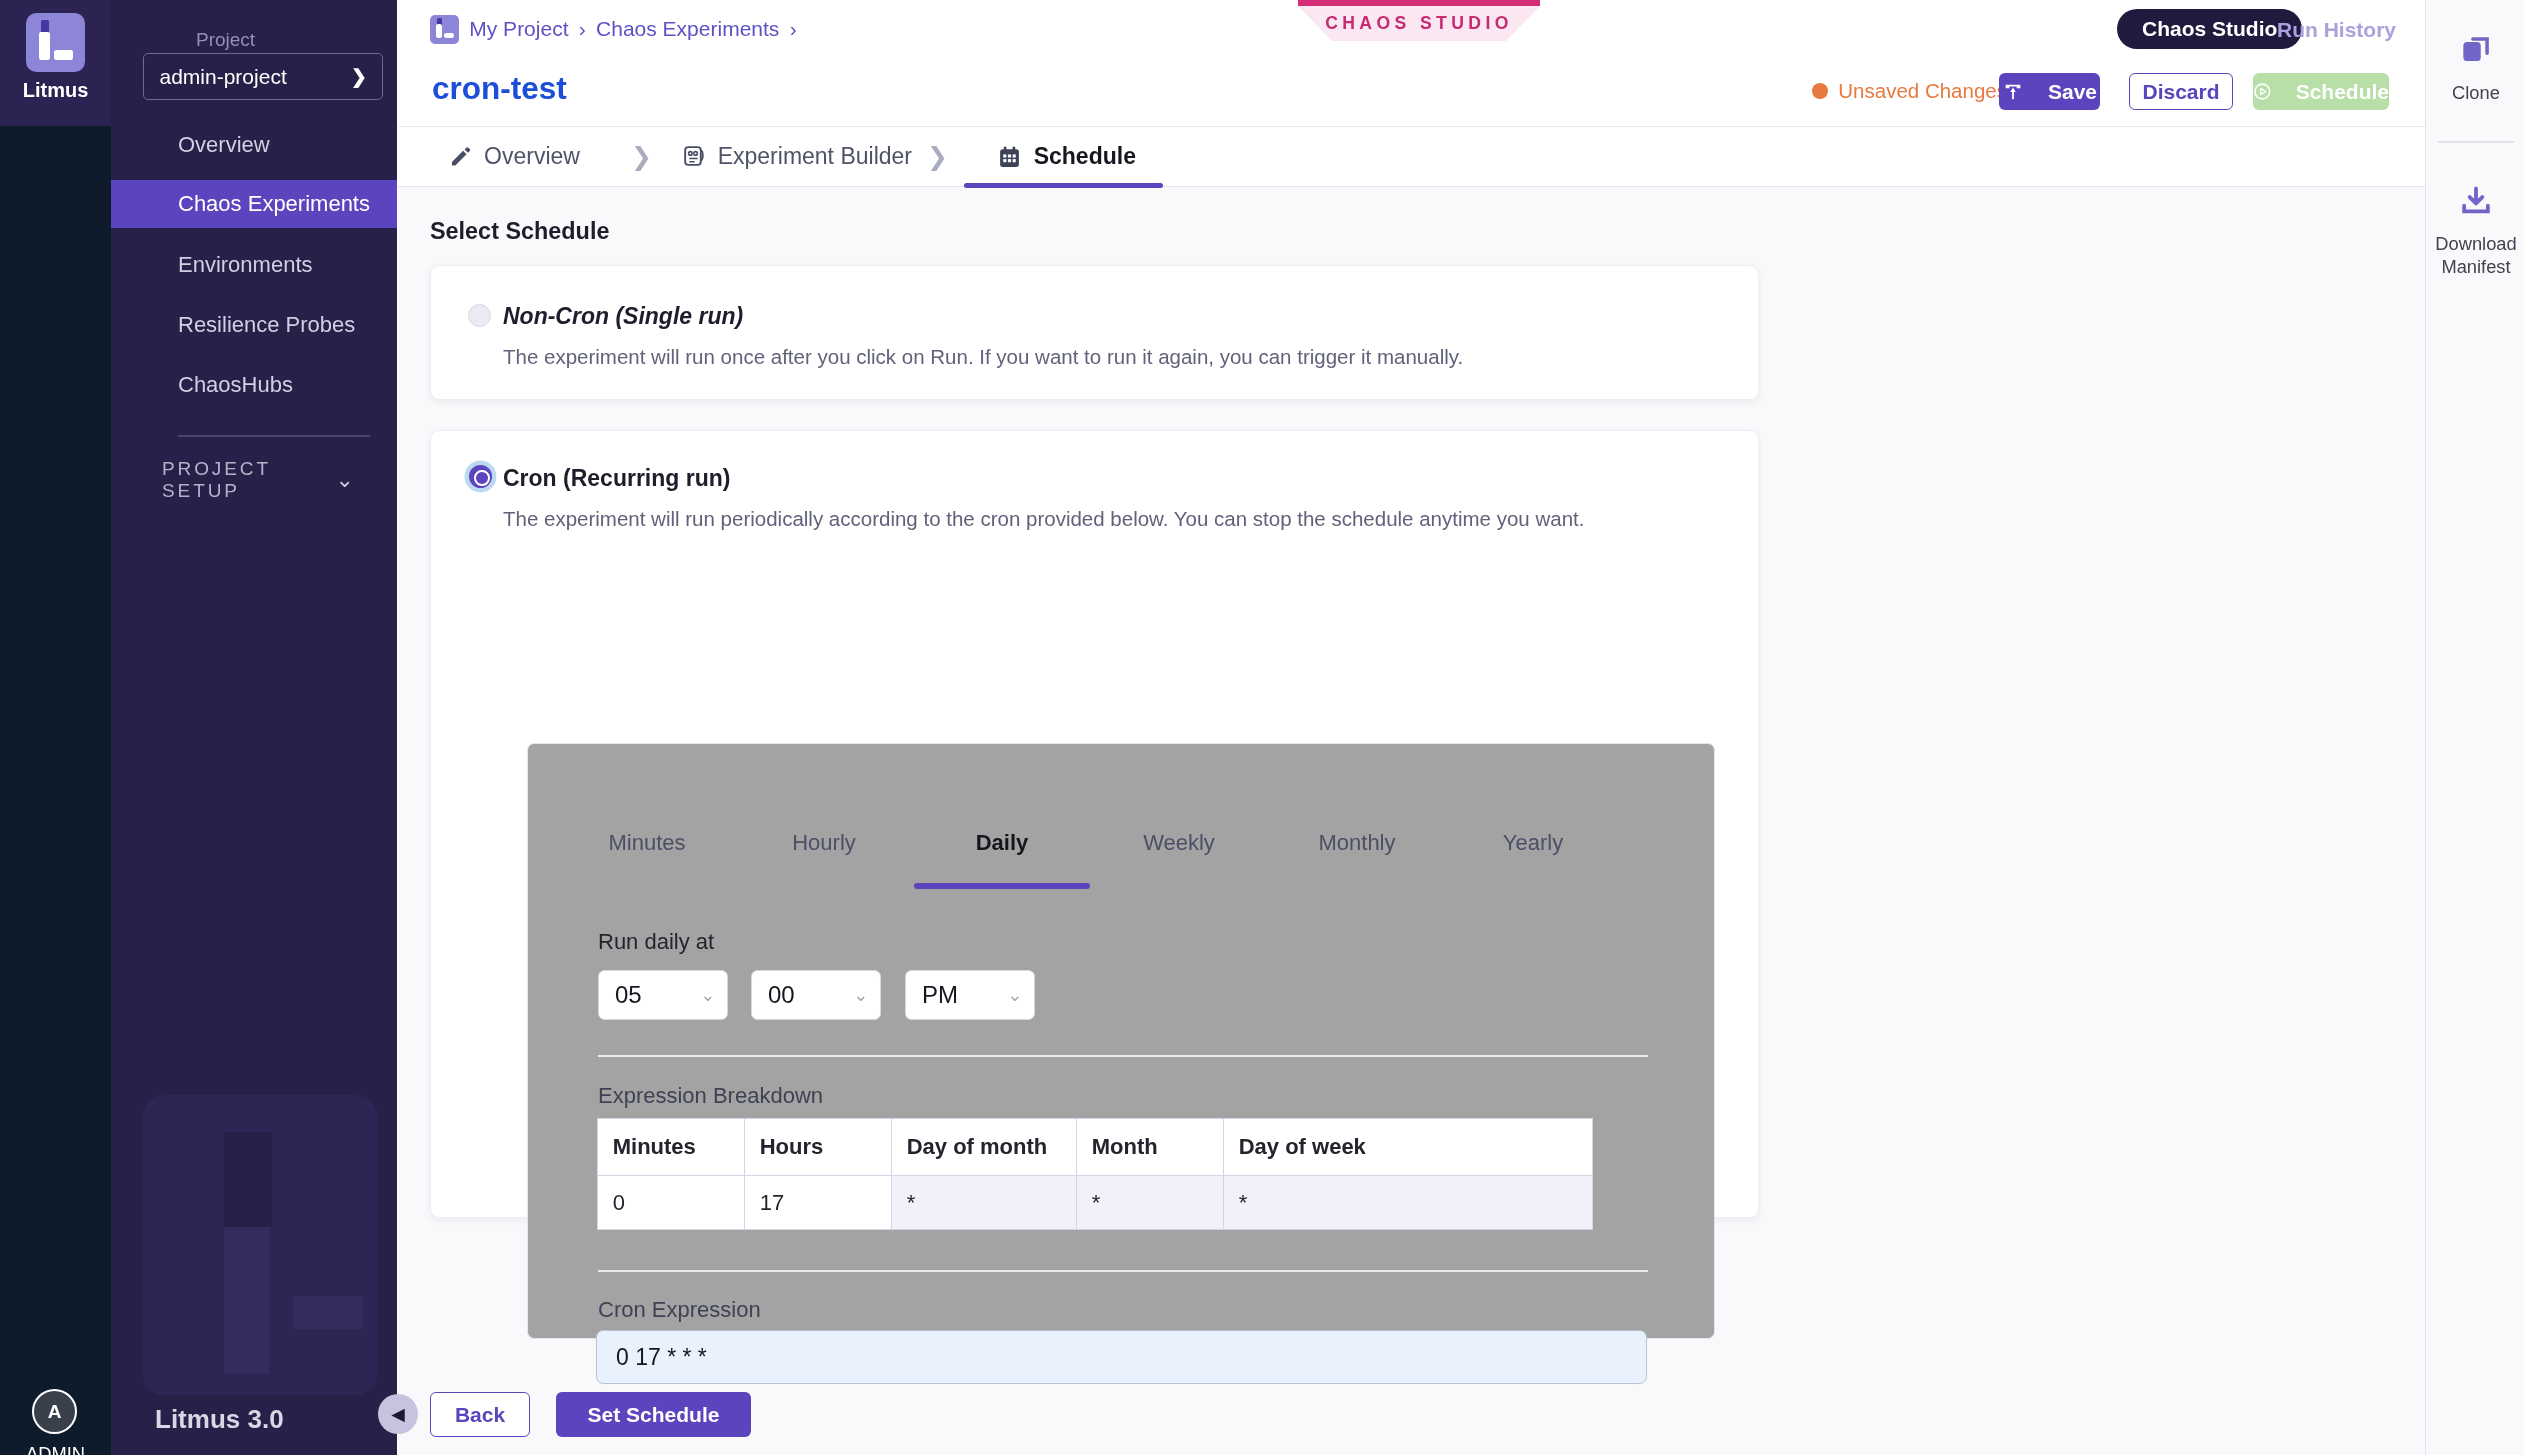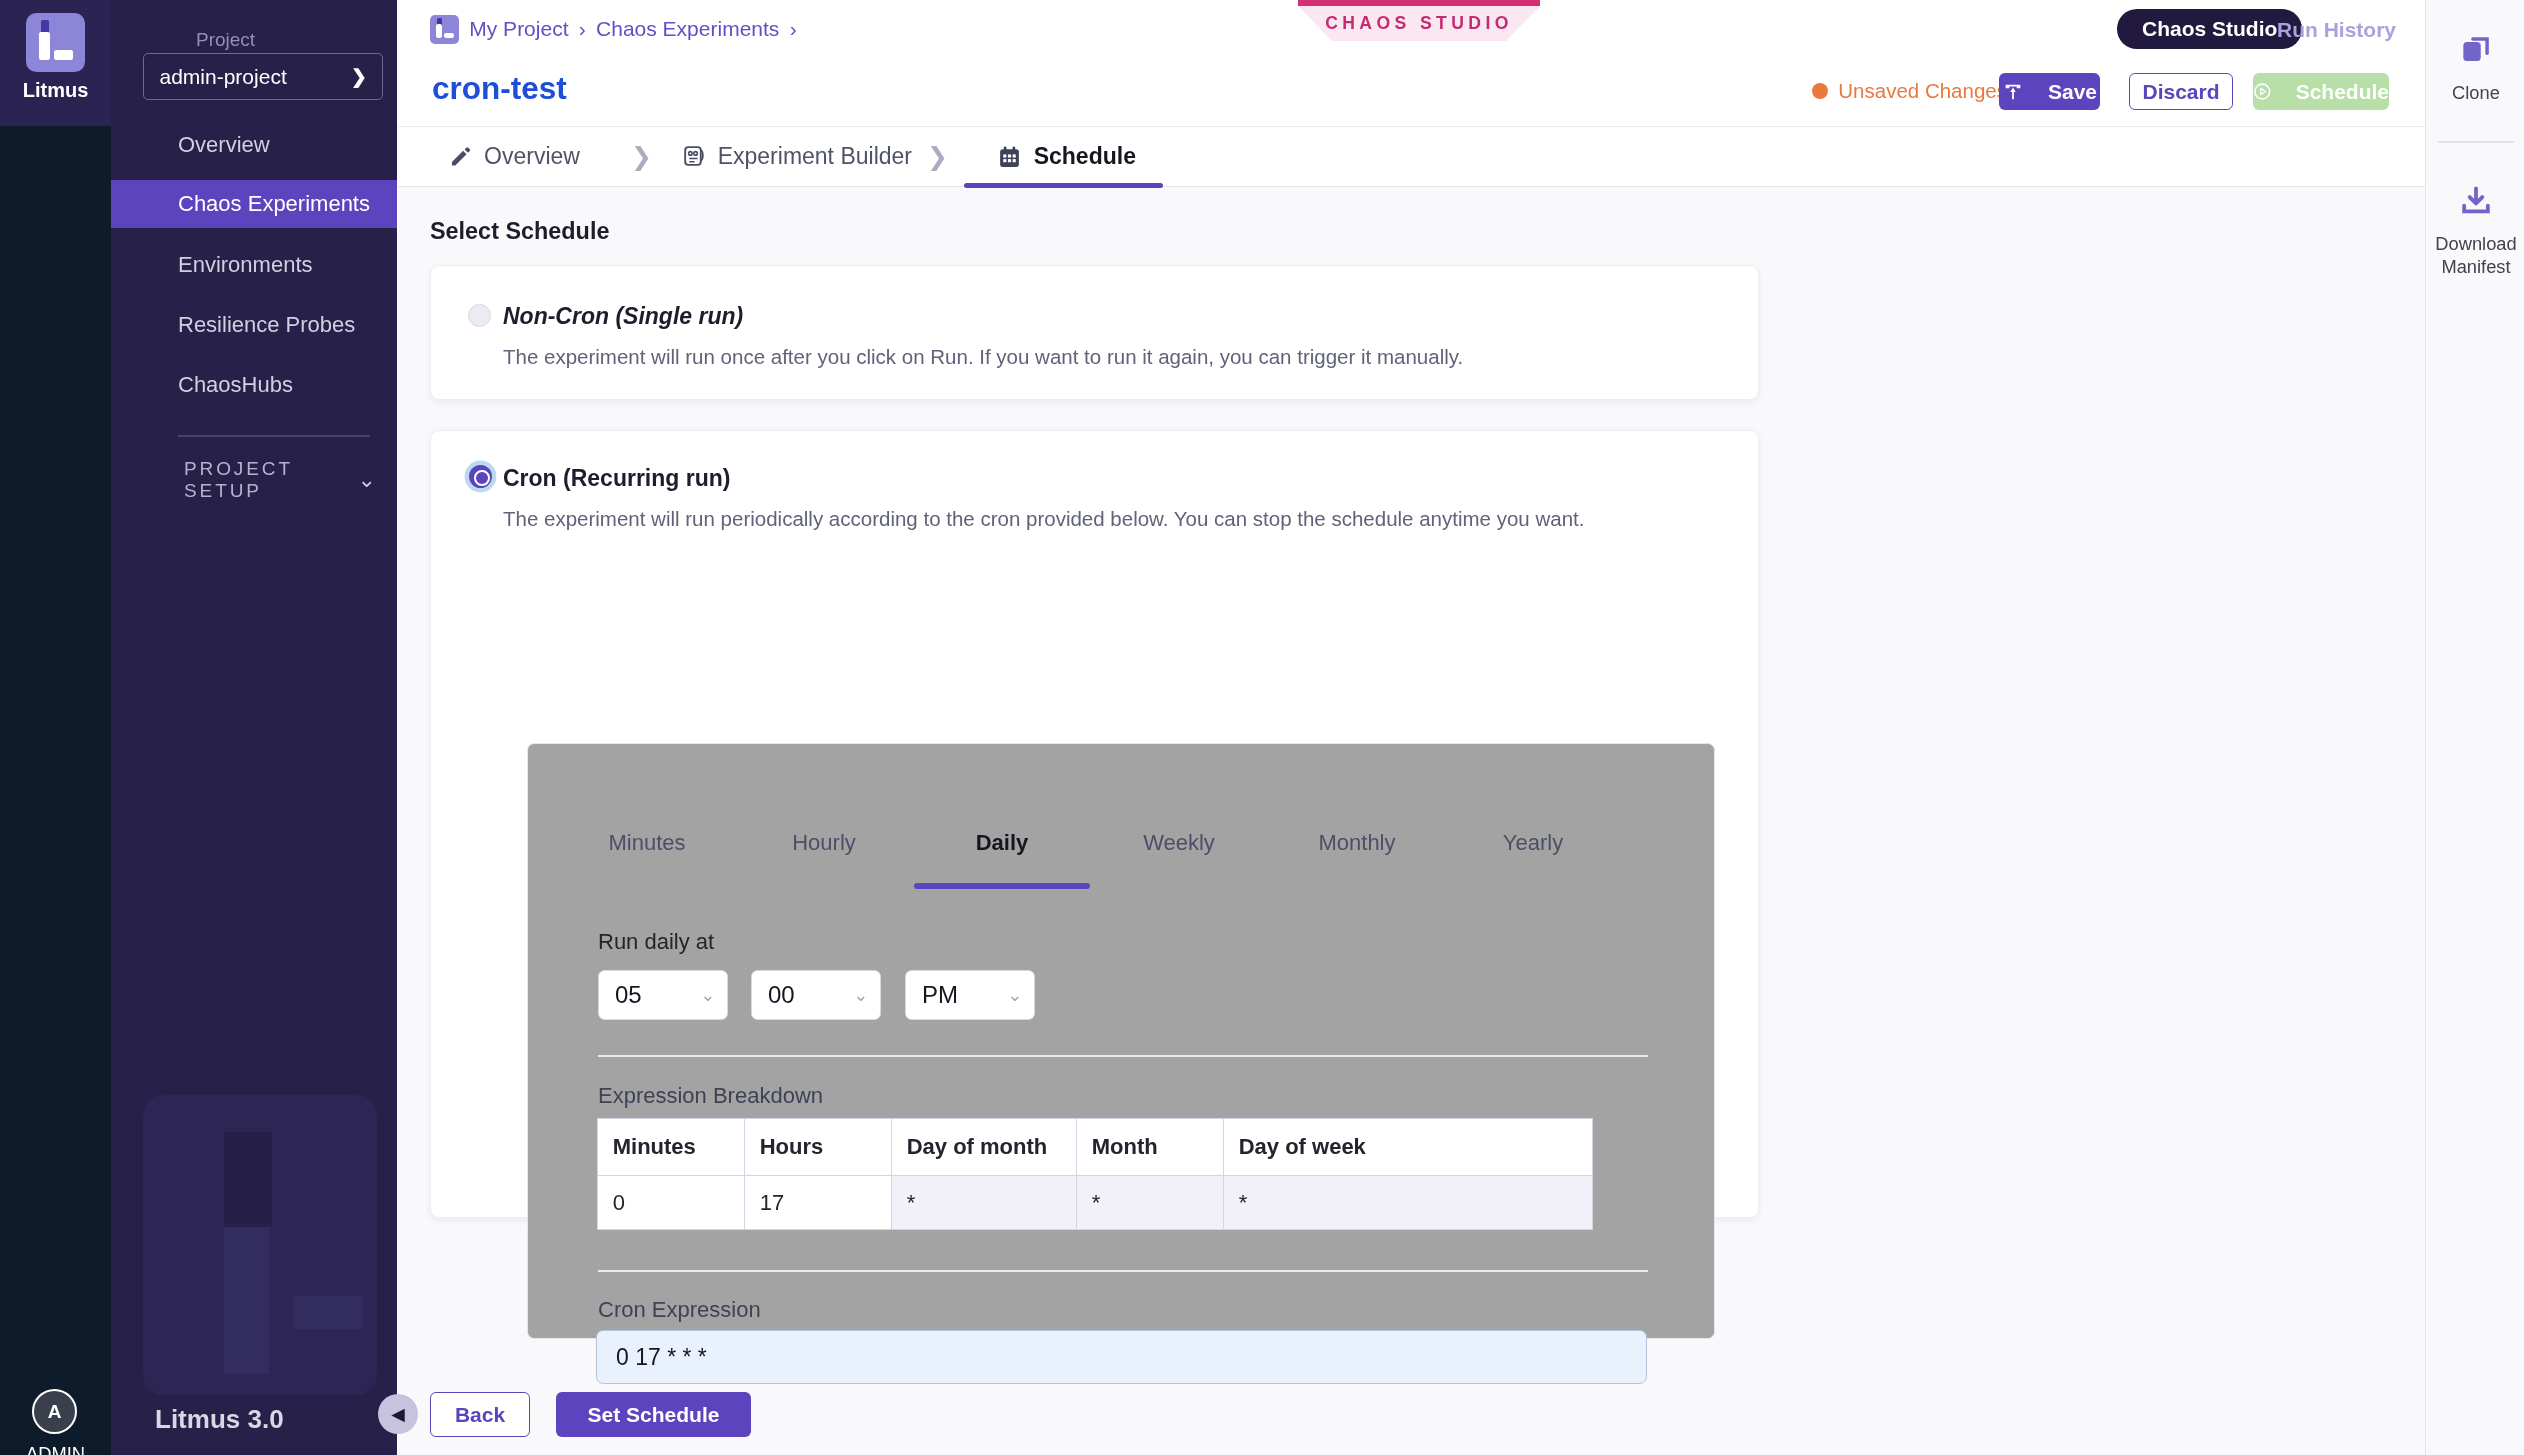--- a/index.html
+++ b/index.html
@@ -19,21 +19,21 @@
   #avatar-label { left:0; top:1445px; width:111px; text-align:center; color:#fff; font-size:18.3px; top:1443px; }
 
   
   #sidebar { left:111px; top:0; width:286px; height:1455px; background:#272048; z-index:20; }
   .proj-label { left:45px; top:29px; font-size:19px; color:#958fb4; position:absolute;margin-left:40px; }
   .proj-select { left:31.5px; top:53px; width:240px; height:47px; border:1.5px solid #6f6a95; border-radius:5.1px; display:flex; align-items:center; justify-content:space-between; padding:0 14.7px 0 16px; color:#fff; font-size:21px; position:absolute; cursor:pointer; }
   .proj-chev { font-size:19px; font-weight:bold; }
   .nav-item { position:absolute; left:0; width:286px; height:47px; display:flex; align-items:center; padding-left:67px; color:#d2cfe2; font-size:22px; cursor:pointer; }
   .nav-item.active { background:#5b44bd; color:#fff; height:48px; }
   .side-divider { position:absolute; left:67px; width:192px; height:1.5px; background:#494371; }
-  .setup-row { position:absolute; left:73px; top:458px; width:192px; display:flex; align-items:center; justify-content:flex-start; color:#b7b2cb; font-size:19px; letter-spacing:2.9px; cursor:pointer; }
+  .setup-row { position:absolute; left:51px; top:458px; width:192px; display:flex; align-items:center; justify-content:flex-start; color:#b7b2cb; font-size:19px; letter-spacing:2.9px; cursor:pointer; }
   .setup-chev { font-size:22px; letter-spacing:0; color:#cfccdf; }
   #watermark { left:31.5px; top:1095px; width:234px; height:300px; background:#2d2654; border-radius:20.5px; position:absolute; overflow:hidden; }
   .wm-notch { position:absolute; left:81px; top:37px; width:48px; height:95px; background:#262048; }
   .wm-vbar { position:absolute; left:81px; top:132px; width:45px; height:147px; background:#332c5e; }
   .wm-hbar { position:absolute; left:150px; top:201px; width:70px; height:33px; background:#332c5e; }
   #version { left:44px; top:1404px; font-size:26px; font-weight:bold; color:#d9d7e6; position:absolute; }
   #collapse { left:378px; top:1394px; width:40px; height:40px; border-radius:50%; background:#c7c3de; color:#1c1733; display:flex; align-items:center; justify-content:center; font-size:17.6px; z-index:40; cursor:pointer; }
 
   
   #header { left:398px; top:0; width:2027px; height:187px; background:#fff; z-index:10; }

